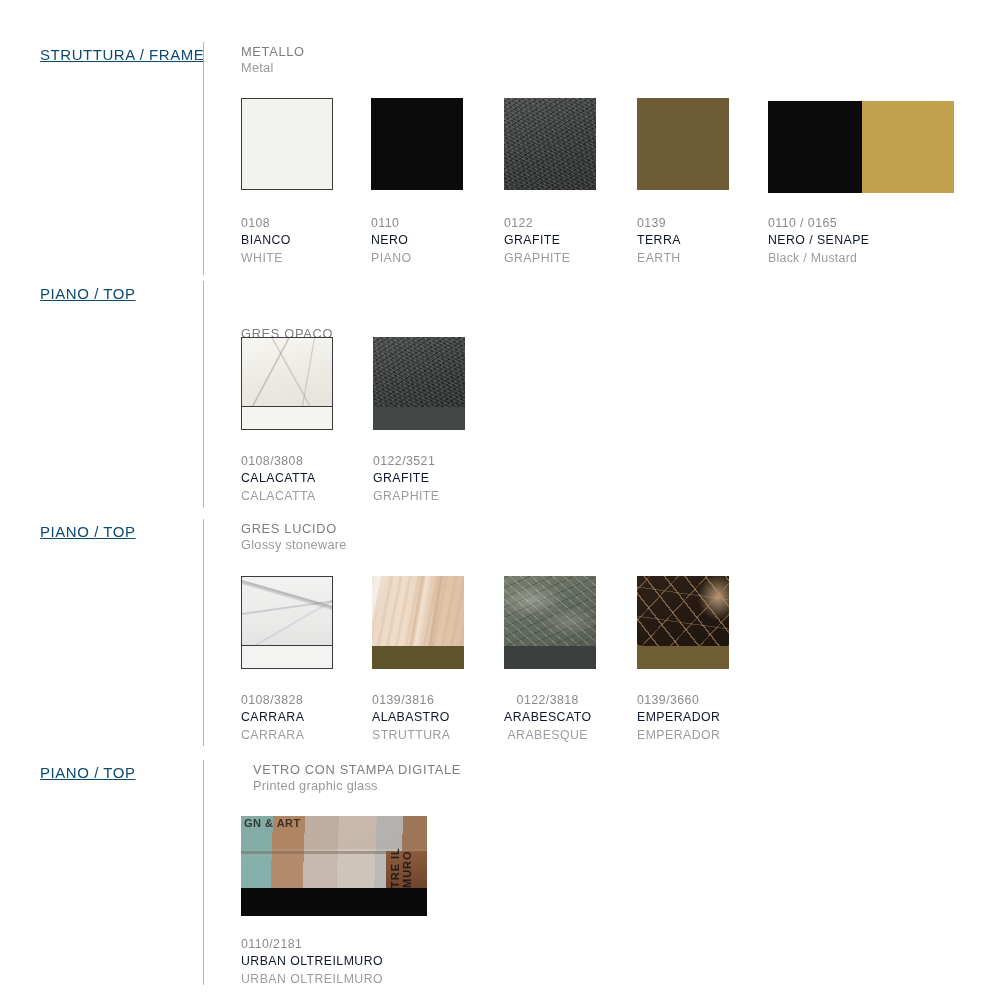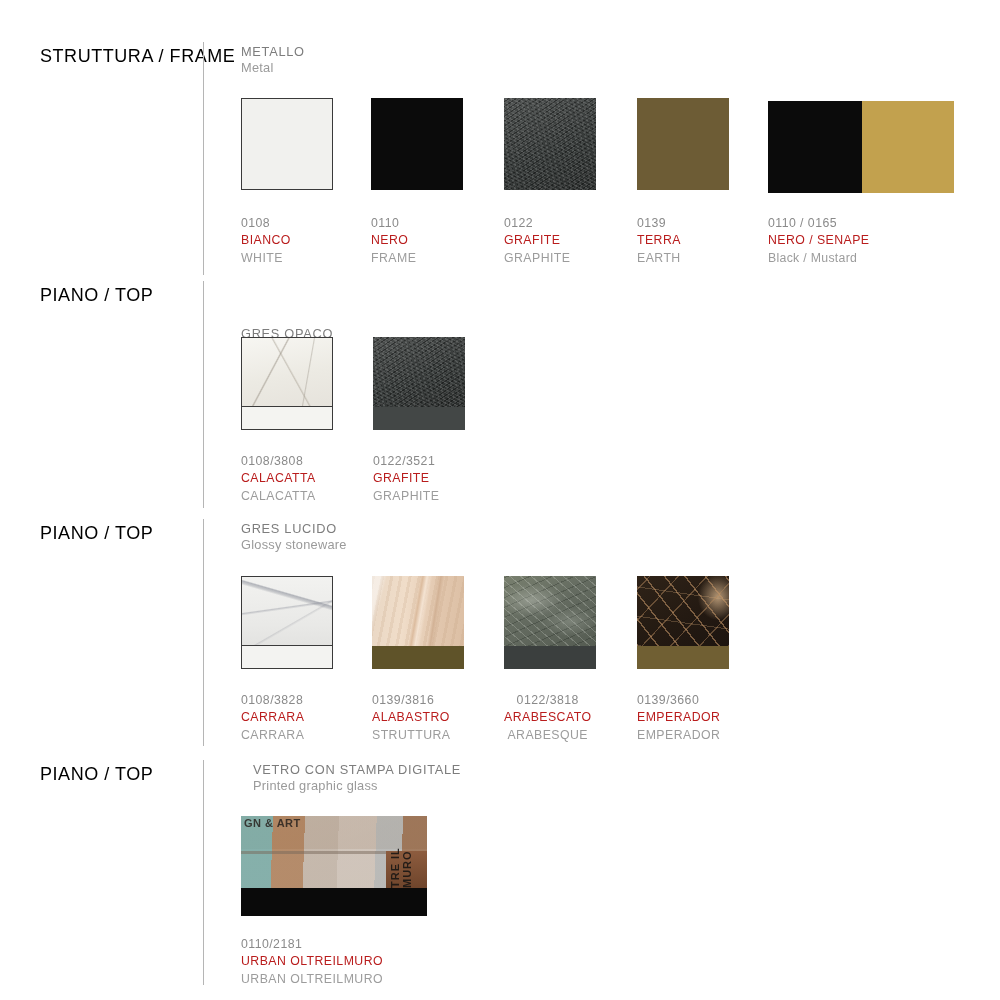--- a/index.html
+++ b/index.html
@@ -13,24 +13,25 @@
   }
   #sheet { position: relative; width: 1000px; height: 1000px; overflow: hidden; }
 
   .section { position: absolute; left: 0; width: 1000px; }
 
   
   .cat-label {
     position: absolute;
     left: 40px;
     width: 160px;
-    font-size: 18px;
+    font-size: 15px;
     letter-spacing: 0.55px;
-    color: #000000;
-    white-space: nowrap;
+    color: #0c4a6e;
+    white-space: nowrap;
+    text-decoration: underline;
   }
   
   .v-rule {
     position: absolute;
     left: 203px;
     width: 1px;
     background: #b5b5b5;
   }
 
   
@@ -65,21 +66,21 @@
   .edge.bordered { border: 1px solid #3a3a3a; border-top: none; }
 
   .caption {
     position: absolute;
     font-size: 12.3px;
     letter-spacing: 0.45px;
     line-height: 17.4px;
     white-space: nowrap;
   }
   .cap-code  { color: #8a8a8a; }
-  .cap-it    { color: #b91c1c; }
+  .cap-it    { color: #0f172a; }
   .cap-en    { color: #9c9c9c; }
   .cap-en.mixedcase { letter-spacing: 0.3px; }
 
   .split { position: absolute; top: 0; bottom: 0; }
 
   
   .tex { position: absolute; inset: 0; }
 </style>
 </head>
 <body>
@@ -98,21 +99,21 @@
           <div class="cap-code">0108</div>
           <div class="cap-it">BIANCO</div>
           <div class="cap-en">WHITE</div>
         </div>
       </div>
       <div class="swatch-item" style="left: 371px; top: 0px;">
         <div class="tile" style="position: absolute; left: 0px; top: 98px; width: 92px; height: 92px; background: rgb(11, 11, 11);"></div>
         <div class="caption" style="left: 0px; top: 215px;">
           <div class="cap-code">0110</div>
           <div class="cap-it">NERO</div>
-          <div class="cap-en">FRAME</div>
+          <div class="cap-en">PIANO</div>
         </div>
       </div>
       <div class="swatch-item" style="left: 504px; top: 0px;">
         <div class="tile" style="position: absolute; left: 0px; top: 98px; width: 92px; height: 92px; background: rgb(60, 64, 65);">
           <div class="tex" style="background: repeating-linear-gradient(27deg, rgba(255, 255, 255, 0.1) 0px, rgba(255, 255, 255, 0.1) 1px, transparent 1px, transparent 3px), repeating-linear-gradient(-34deg, rgba(0, 0, 0, 0.35) 0px, rgba(0, 0, 0, 0.35) 1px, transparent 1px, transparent 4px), repeating-linear-gradient(78deg, rgba(255, 255, 255, 0.07) 0px, rgba(255, 255, 255, 0.07) 2px, transparent 2px, transparent 5px), linear-gradient(160deg, rgb(74, 77, 76) 0%, rgb(52, 56, 55) 60%, rgb(44, 47, 46) 100%);"></div>
         </div>
         <div class="caption" style="left: 0px; top: 215px;">
           <div class="cap-code">0122</div>
           <div class="cap-it">GRAFITE</div>
           <div class="cap-en">GRAPHITE</div>

